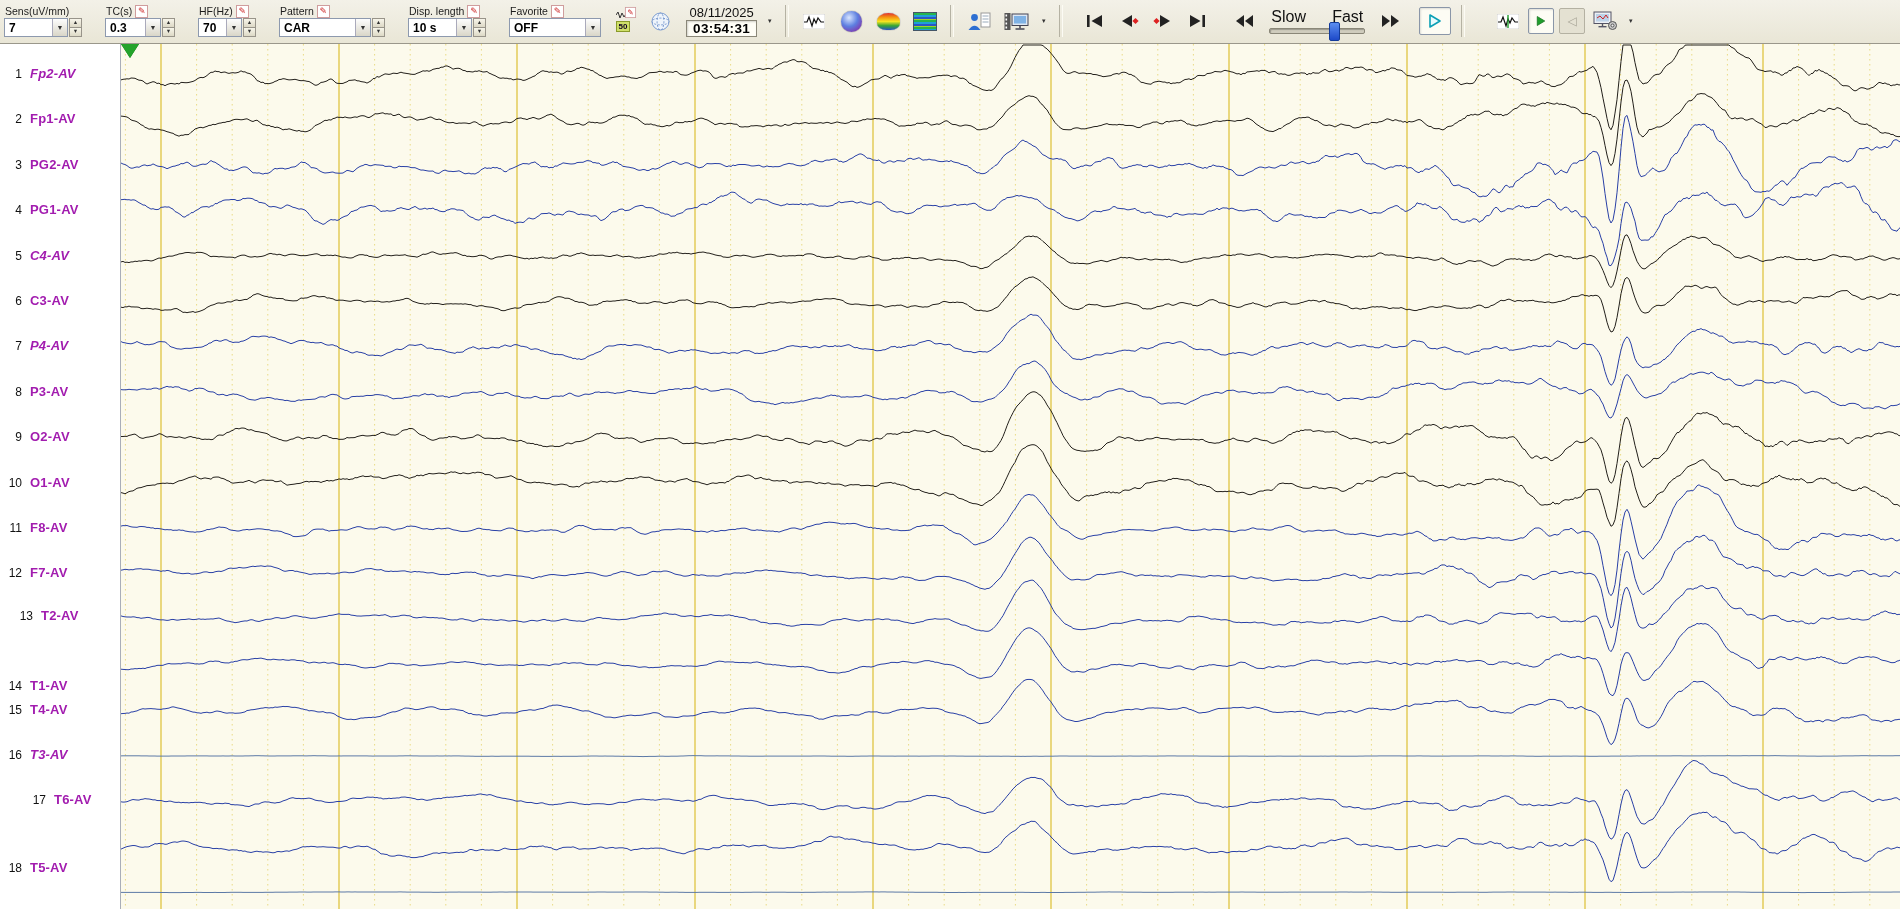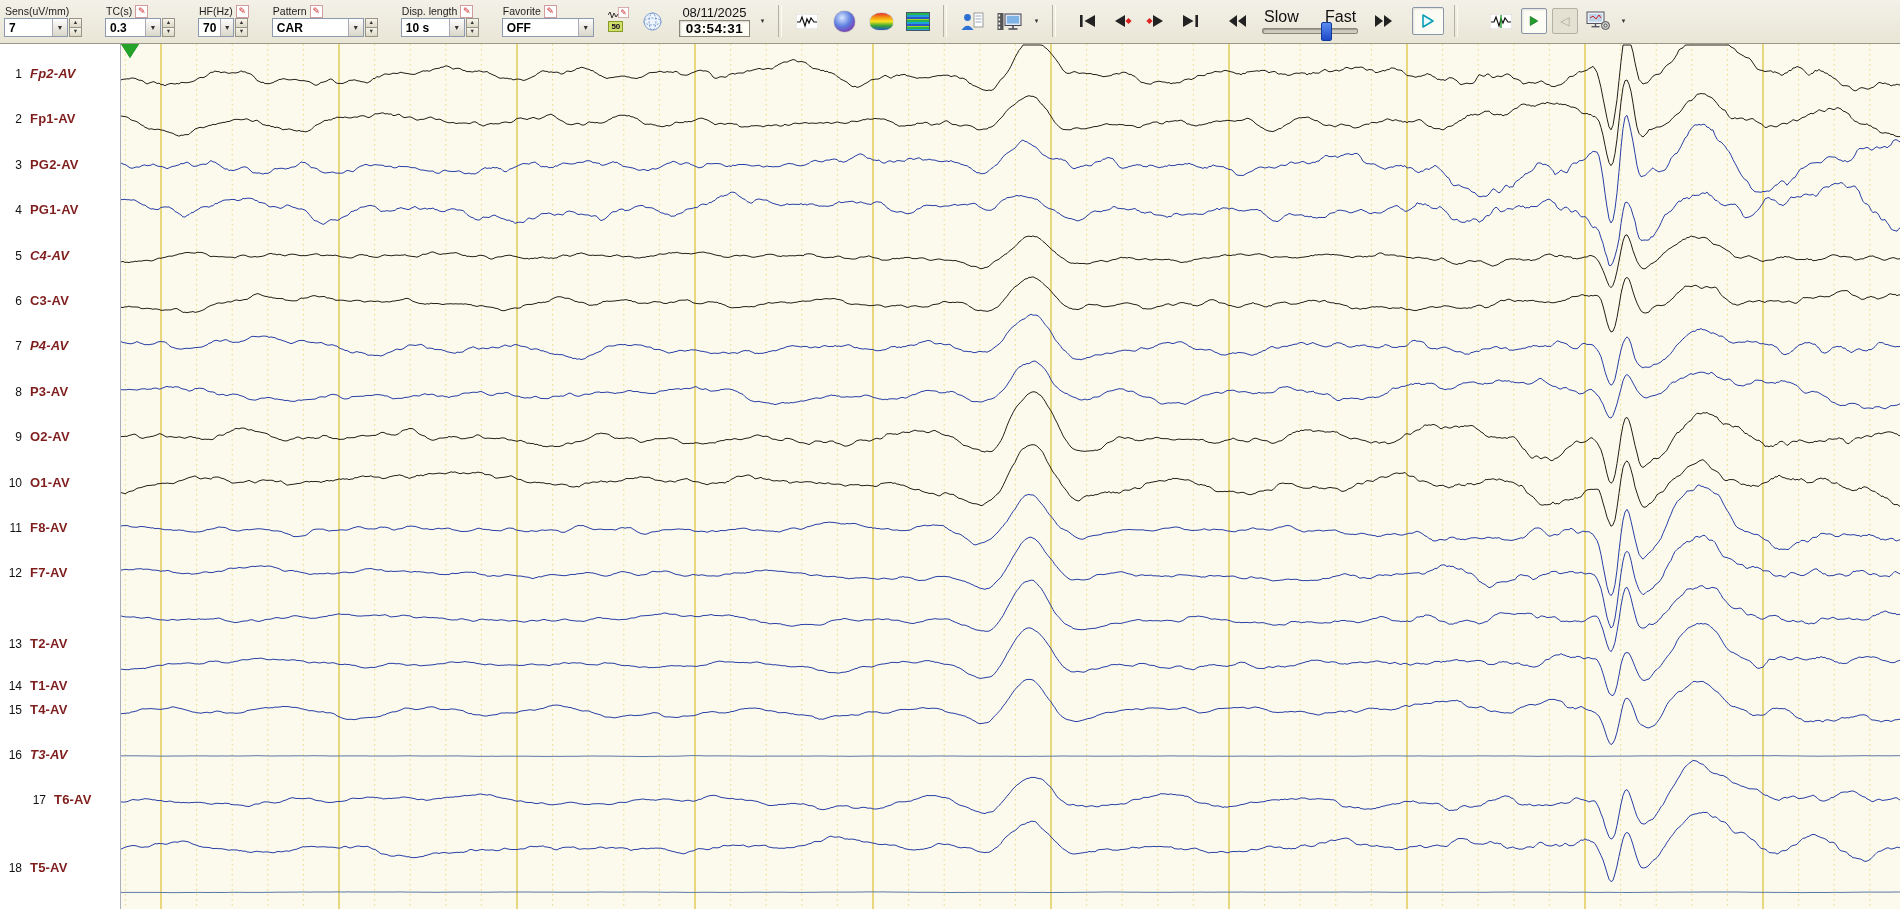--- a/index.html
+++ b/index.html
@@ -106,21 +106,21 @@
   .disabledbox{
     width:24px;height:24px;background:#e4e1d2;border:1px solid #b4b1a2;border-radius:2px;
     color:#a9a698;font-size:12px;display:flex;align-items:center;justify-content:center;
   }
   .grp-right{display:flex;align-items:center;gap:5px;margin-left:18px;}
   
   .main{position:absolute;top:44px;left:0;right:0;bottom:0;display:flex;}
   .labels{width:120px;background:#ffffff;border-right:1px solid #a9aeb8;position:relative;flex:0 0 120px;}
   .chrow{position:absolute;left:0;display:flex;align-items:baseline;height:16px;cursor:pointer;}
   .chnum{display:inline-block;width:22px;text-align:right;font-size:12px;color:#111;}
-  .chlab{margin-left:8px;font-size:13px;font-weight:bold;color:#7f1d1d;letter-spacing:.2px;}
+  .chlab{margin-left:8px;font-size:13px;font-weight:bold;color:#a21caf;letter-spacing:.2px;}
   .chrow.it .chlab{font-style:italic;}
   .eeg{flex:1;background:#fcfaec;position:relative;overflow:hidden;}
   .eeg svg{display:block;}
   .pos-marker{
     position:absolute;left:0;top:0;width:0;height:0;z-index:5;
     border-left:9px solid transparent;border-right:9px solid transparent;border-top:14px solid #24a32b;
     filter:drop-shadow(0 0 0.5px #0d6b12);cursor:grab;
   }
 </style>
 </head>
@@ -159,21 +159,21 @@
             <button>▼</button>
           </div>
         </div>
       </div>
       <div class="fgroup">
         <div class="flabel">
           <span>HF(Hz)</span>
           <span class="pencil">✎</span>
         </div>
         <div class="frow">
-          <div class="combo" style="width: 36px;">
+          <div class="combo" style="width: 44px;">
             <span>70</span>
             <span class="carat">▼</span>
           </div>
           <div class="spin">
             <button>▲</button>
             <button>▼</button>
           </div>
         </div>
       </div>
       <div class="fgroup">
@@ -424,21 +424,21 @@
         <span class="chlab">O1-AV</span>
       </div>
       <div class="chrow" style="top: 476px;">
         <span class="chnum">11</span>
         <span class="chlab">F8-AV</span>
       </div>
       <div class="chrow" style="top: 521.4px;">
         <span class="chnum">12</span>
         <span class="chlab">F7-AV</span>
       </div>
-      <div class="chrow" style="top: 592px;">
+      <div class="chrow" style="top: 564px; padding-left: 11px;">
         <span class="chnum">13</span>
         <span class="chlab">T2-AV</span>
       </div>
       <div class="chrow" style="top: 634px;">
         <span class="chnum">14</span>
         <span class="chlab">T1-AV</span>
       </div>
       <div class="chrow" style="top: 657.6px;">
         <span class="chnum">15</span>
         <span class="chlab">T4-AV</span>

